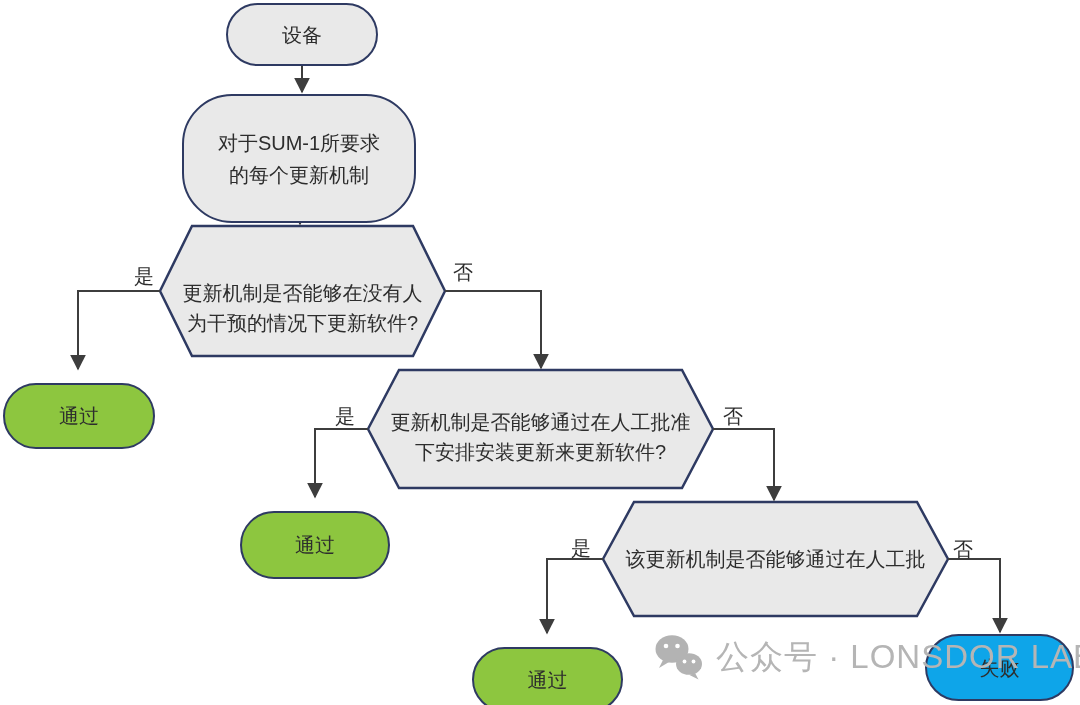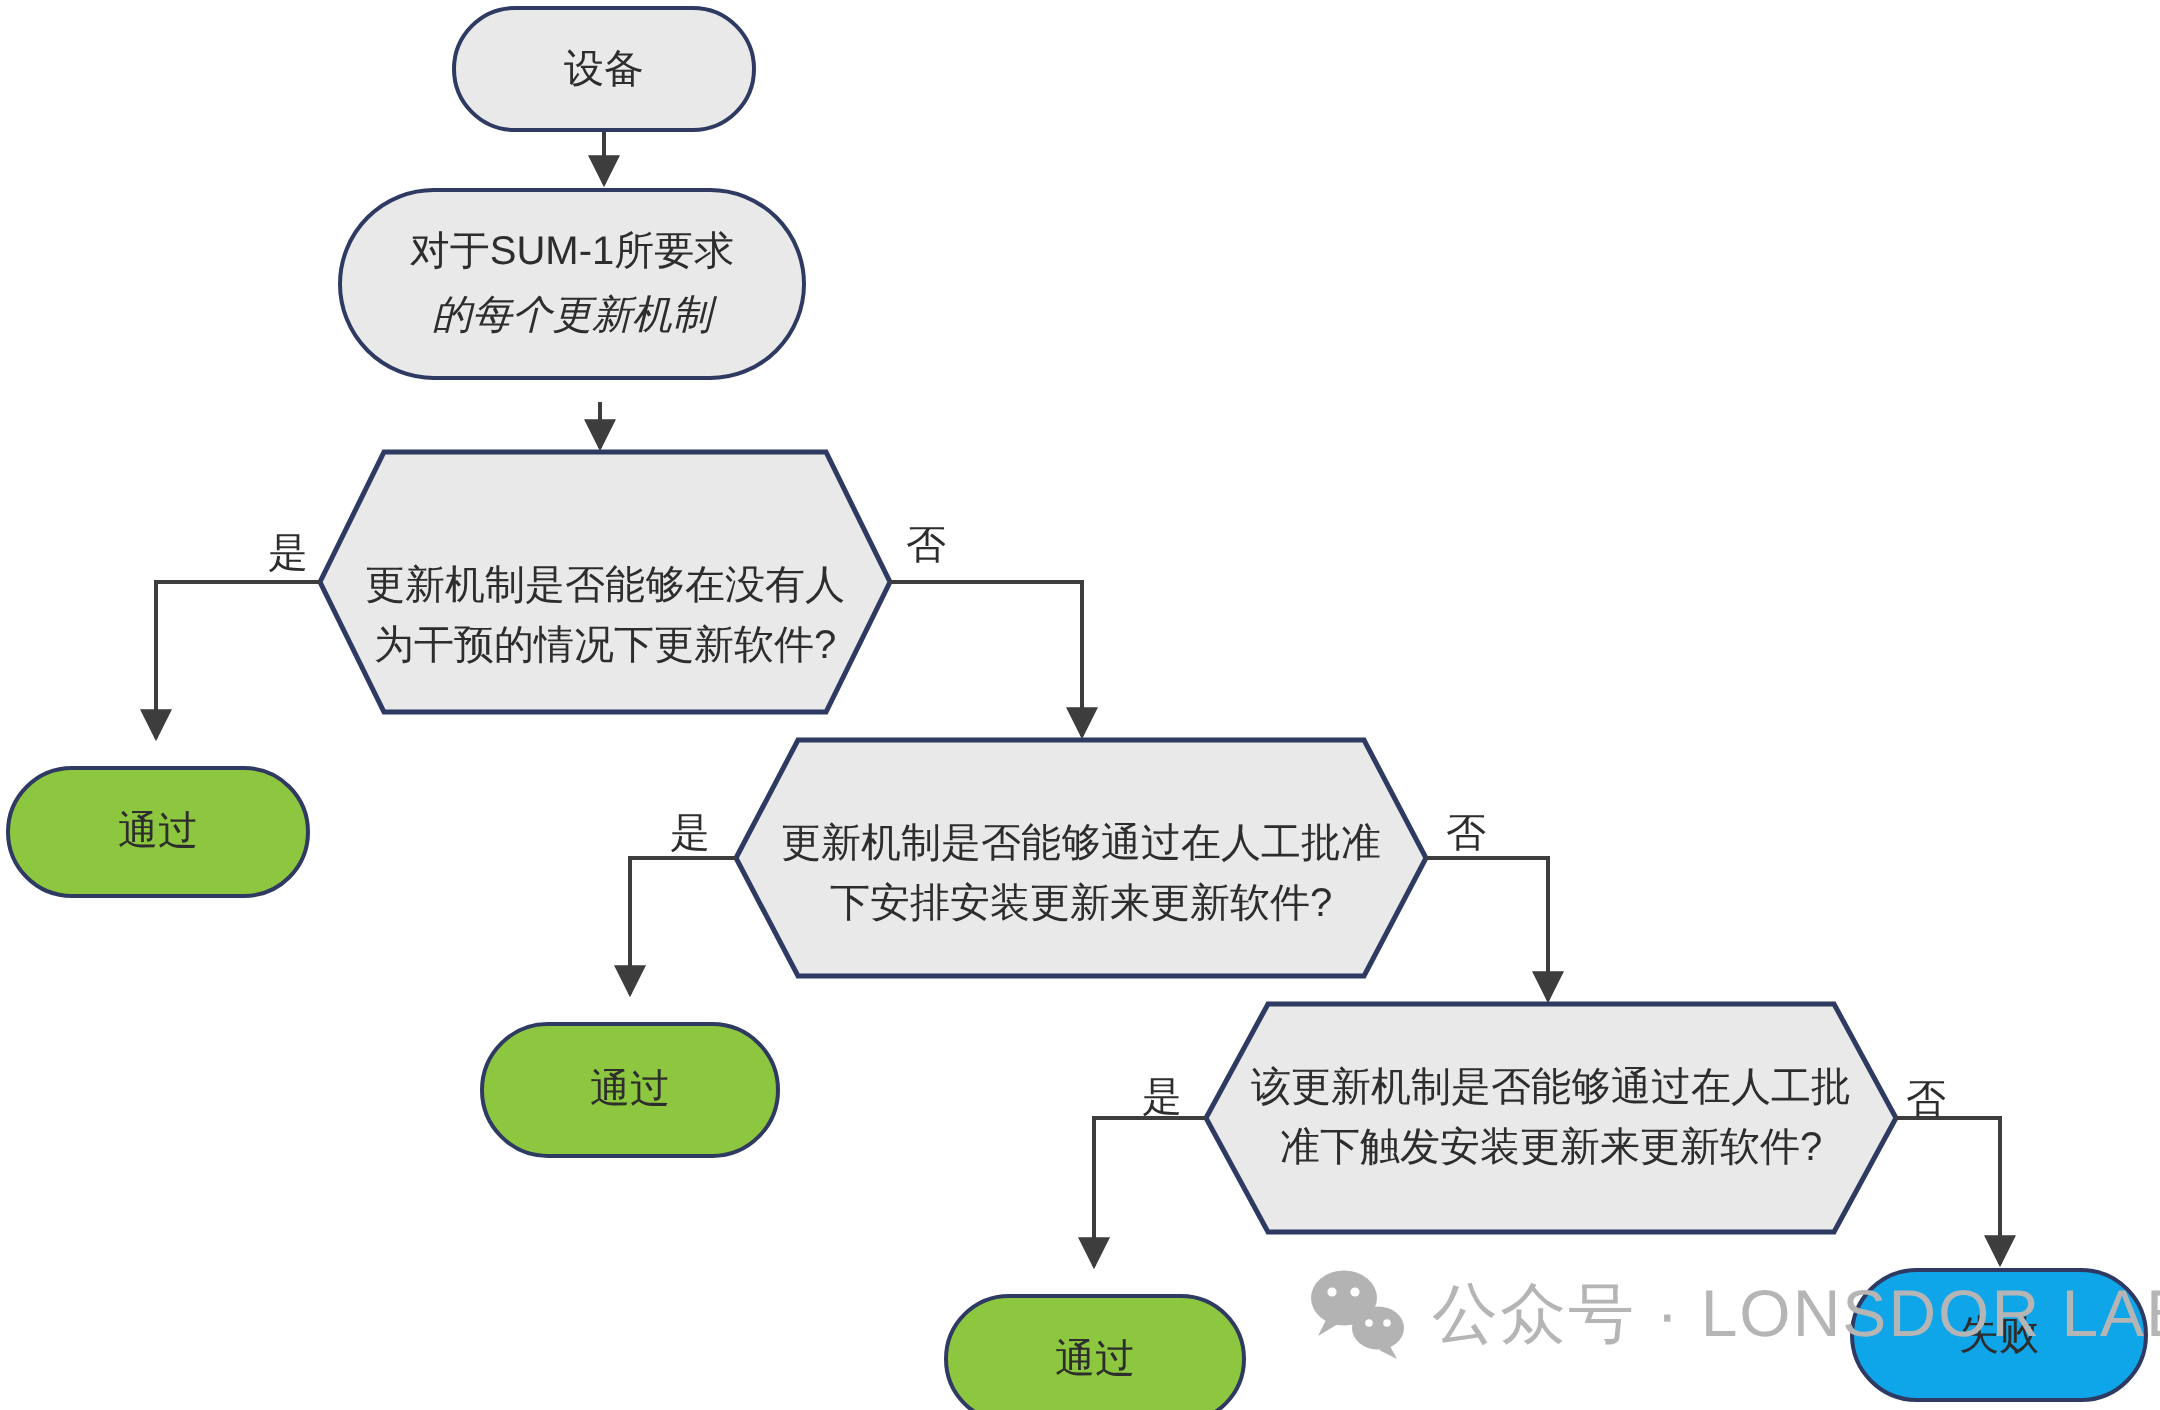--- a/index.html
+++ b/index.html
@@ -49,21 +49,21 @@
     display:flex;align-items:center;
     gap:12px;
     z-index:5;
     color:#b5b5b5;
   }
   .watermark-text{
     font-size:33px;
     letter-spacing:1px;
     white-space:nowrap;
   }
-  .line2{display:block;font-style:italic;}
+  .line2{display:block;}
 </style>
 </head>
 <body>
 
 <div class="canvas">
 
   <svg class="wires" width="1080" height="705" viewBox="0 0 1080 705">
     <defs>
       <marker id="arrow" viewBox="0 0 10 10" refX="9" refY="5" markerWidth="8" markerHeight="8" orient="auto-start-reverse">
         <path d="M0,0 L10,5 L0,10 z" fill="#3d3d3d"></path>
@@ -81,21 +81,21 @@
     <polyline points="368,429 315,429 315,497" fill="none" stroke="#3d3d3d" stroke-width="2" marker-end="url(#arrow)"></polyline>
     <polyline points="713,429 774,429 774,500" fill="none" stroke="#3d3d3d" stroke-width="2" marker-end="url(#arrow)"></polyline>
     <polyline points="603,559 547,559 547,633" fill="none" stroke="#3d3d3d" stroke-width="2" marker-end="url(#arrow)"></polyline>
     <polyline points="948,559 1000,559 1000,632" fill="none" stroke="#3d3d3d" stroke-width="2" marker-end="url(#arrow)"></polyline>
   </svg>
 
   <div class="node stadium" style="left:226px;top:3px;width:152px;height:63px;">
     <span>设备</span>
   </div>
 
-  <div class="node loop-node" style="left:169px;top:94px;width:234px;height:96px;line-height:32px;">
+  <div class="node loop-node" style="left:182px;top:94px;width:234px;height:129px;line-height:32px;">
     <span>
       <span>对于SUM-1所要求</span>
       <span class="line2">的每个更新机制</span>
     </span>
   </div>
 
   <div class="node stadium pass" style="left:3px;top:371px;width:152px;height:66px;">
     <span>通过</span>
   </div>
 
@@ -116,21 +116,20 @@
     <span>为干预的情况下更新软件?</span>
   </div>
 
   <div class="decision-text" style="left:380px;top:370px;width:321px;height:134px;">
     <span>更新机制是否能够通过在人工批准</span>
     <span>下安排安装更新来更新软件?</span>
   </div>
 
   <div class="decision-text" style="left:615px;top:502px;width:321px;height:114px;justify-content:center;">
     <span>该更新机制是否能够通过在人工批</span>
-    <span>准下触发安装更新来更新软件?</span>
   </div>
 
   <div class="edge-label" style="left:124px;top:262px;">是</div>
   <div class="edge-label" style="left:443px;top:258px;">否</div>
   <div class="edge-label" style="left:325px;top:402px;">是</div>
   <div class="edge-label" style="left:713px;top:402px;">否</div>
   <div class="edge-label" style="left:561px;top:534px;">是</div>
   <div class="edge-label" style="left:943px;top:535px;">否</div>
 
   <div class="watermark">

